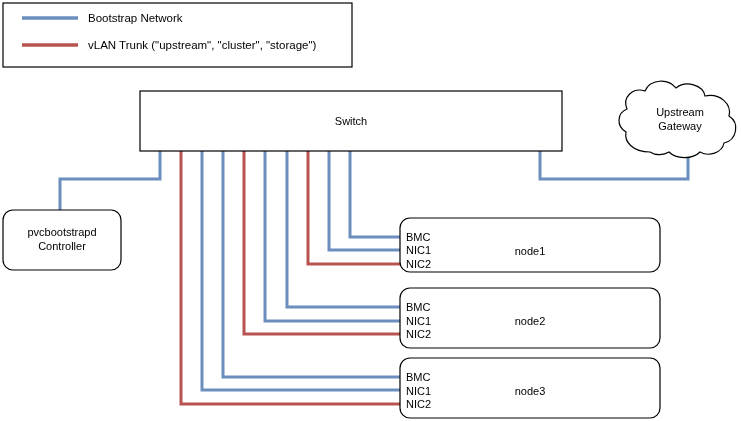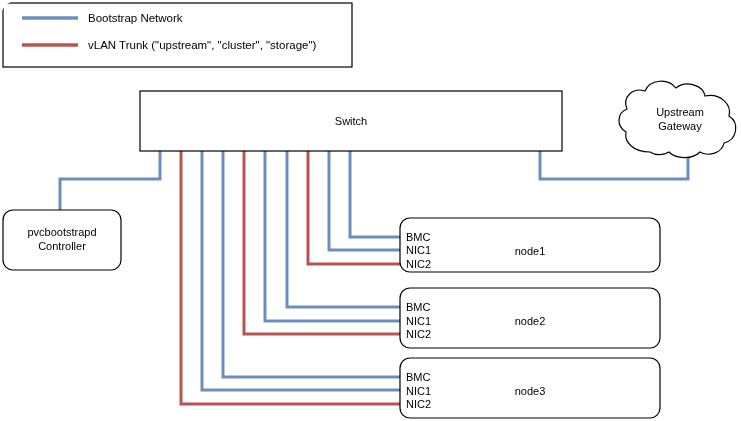--- a/index.html
+++ b/index.html
@@ -11,21 +11,20 @@
   body {
     font-family: "Liberation Sans", sans-serif;
     -webkit-font-smoothing: antialiased;
   }
   #canvas {
     position: relative;
     width: 741px;
     height: 421px;
     background: #ffffff;
     overflow: hidden;
-    border-radius: 19px;
   }
   svg.layer {
     position: absolute;
     left: 0;
     top: 0;
     width: 741px;
     height: 421px;
   }
   .node-text {
     font-family: "Liberation Sans", sans-serif;

